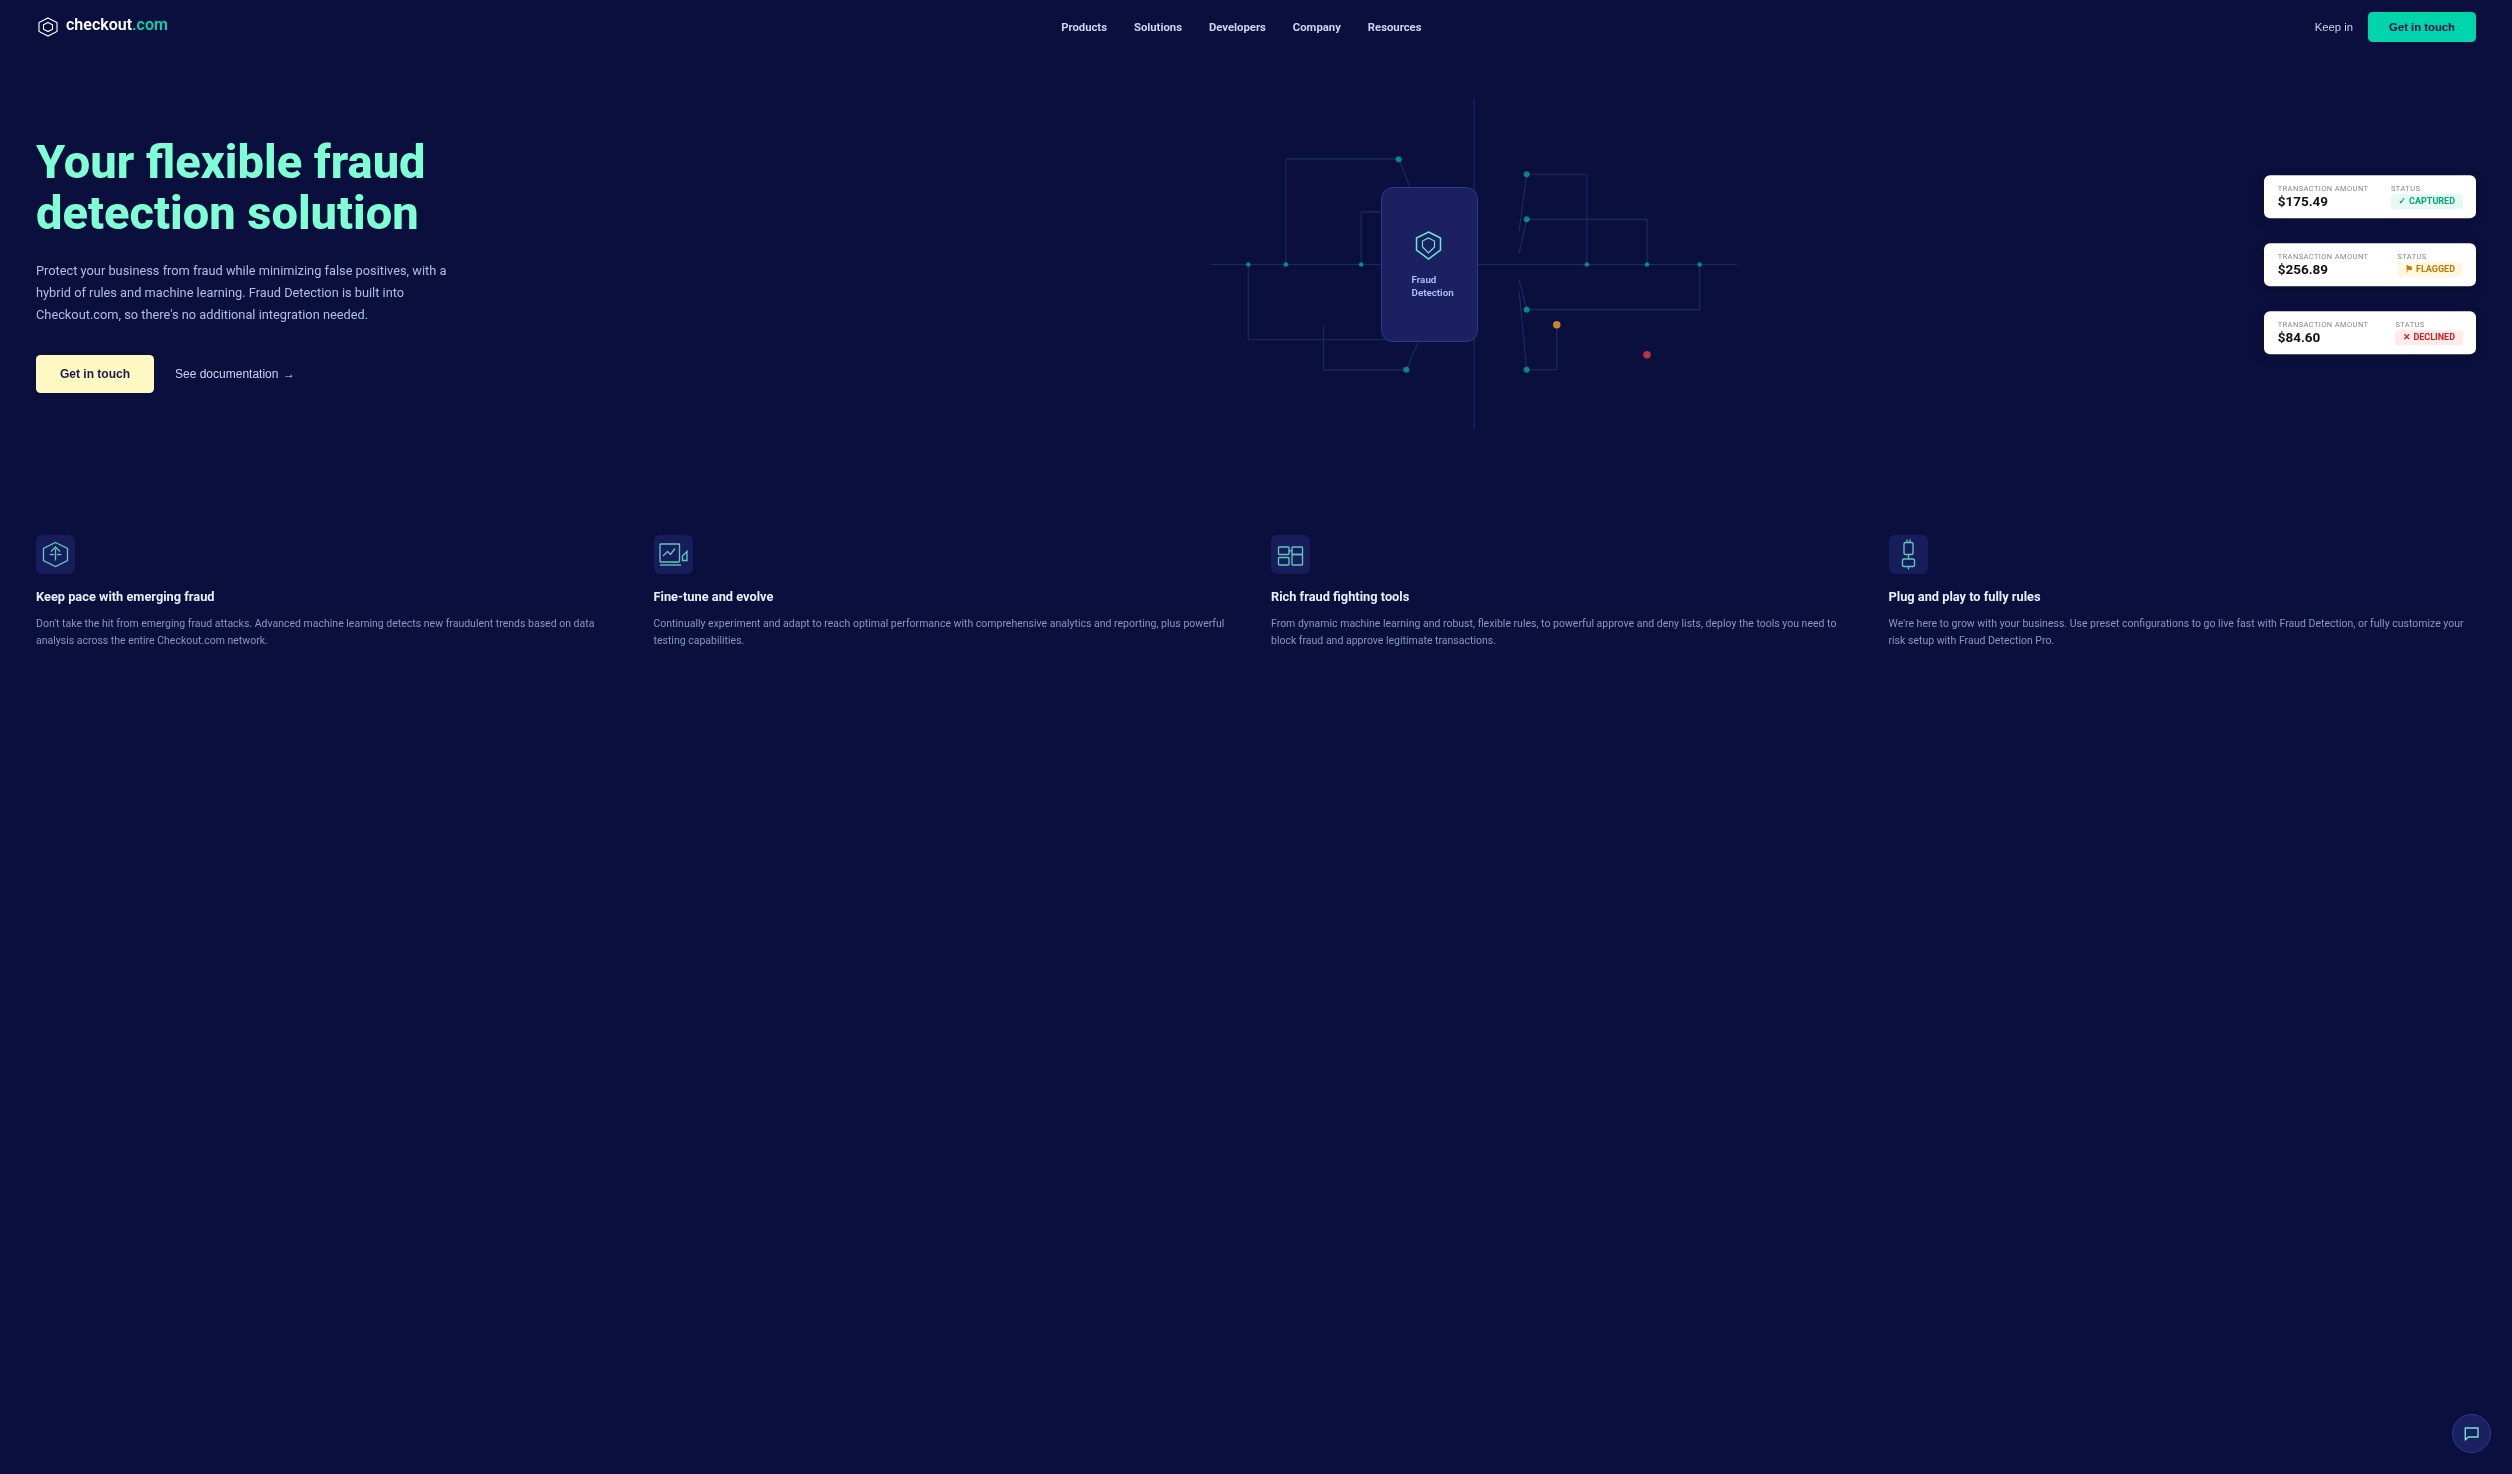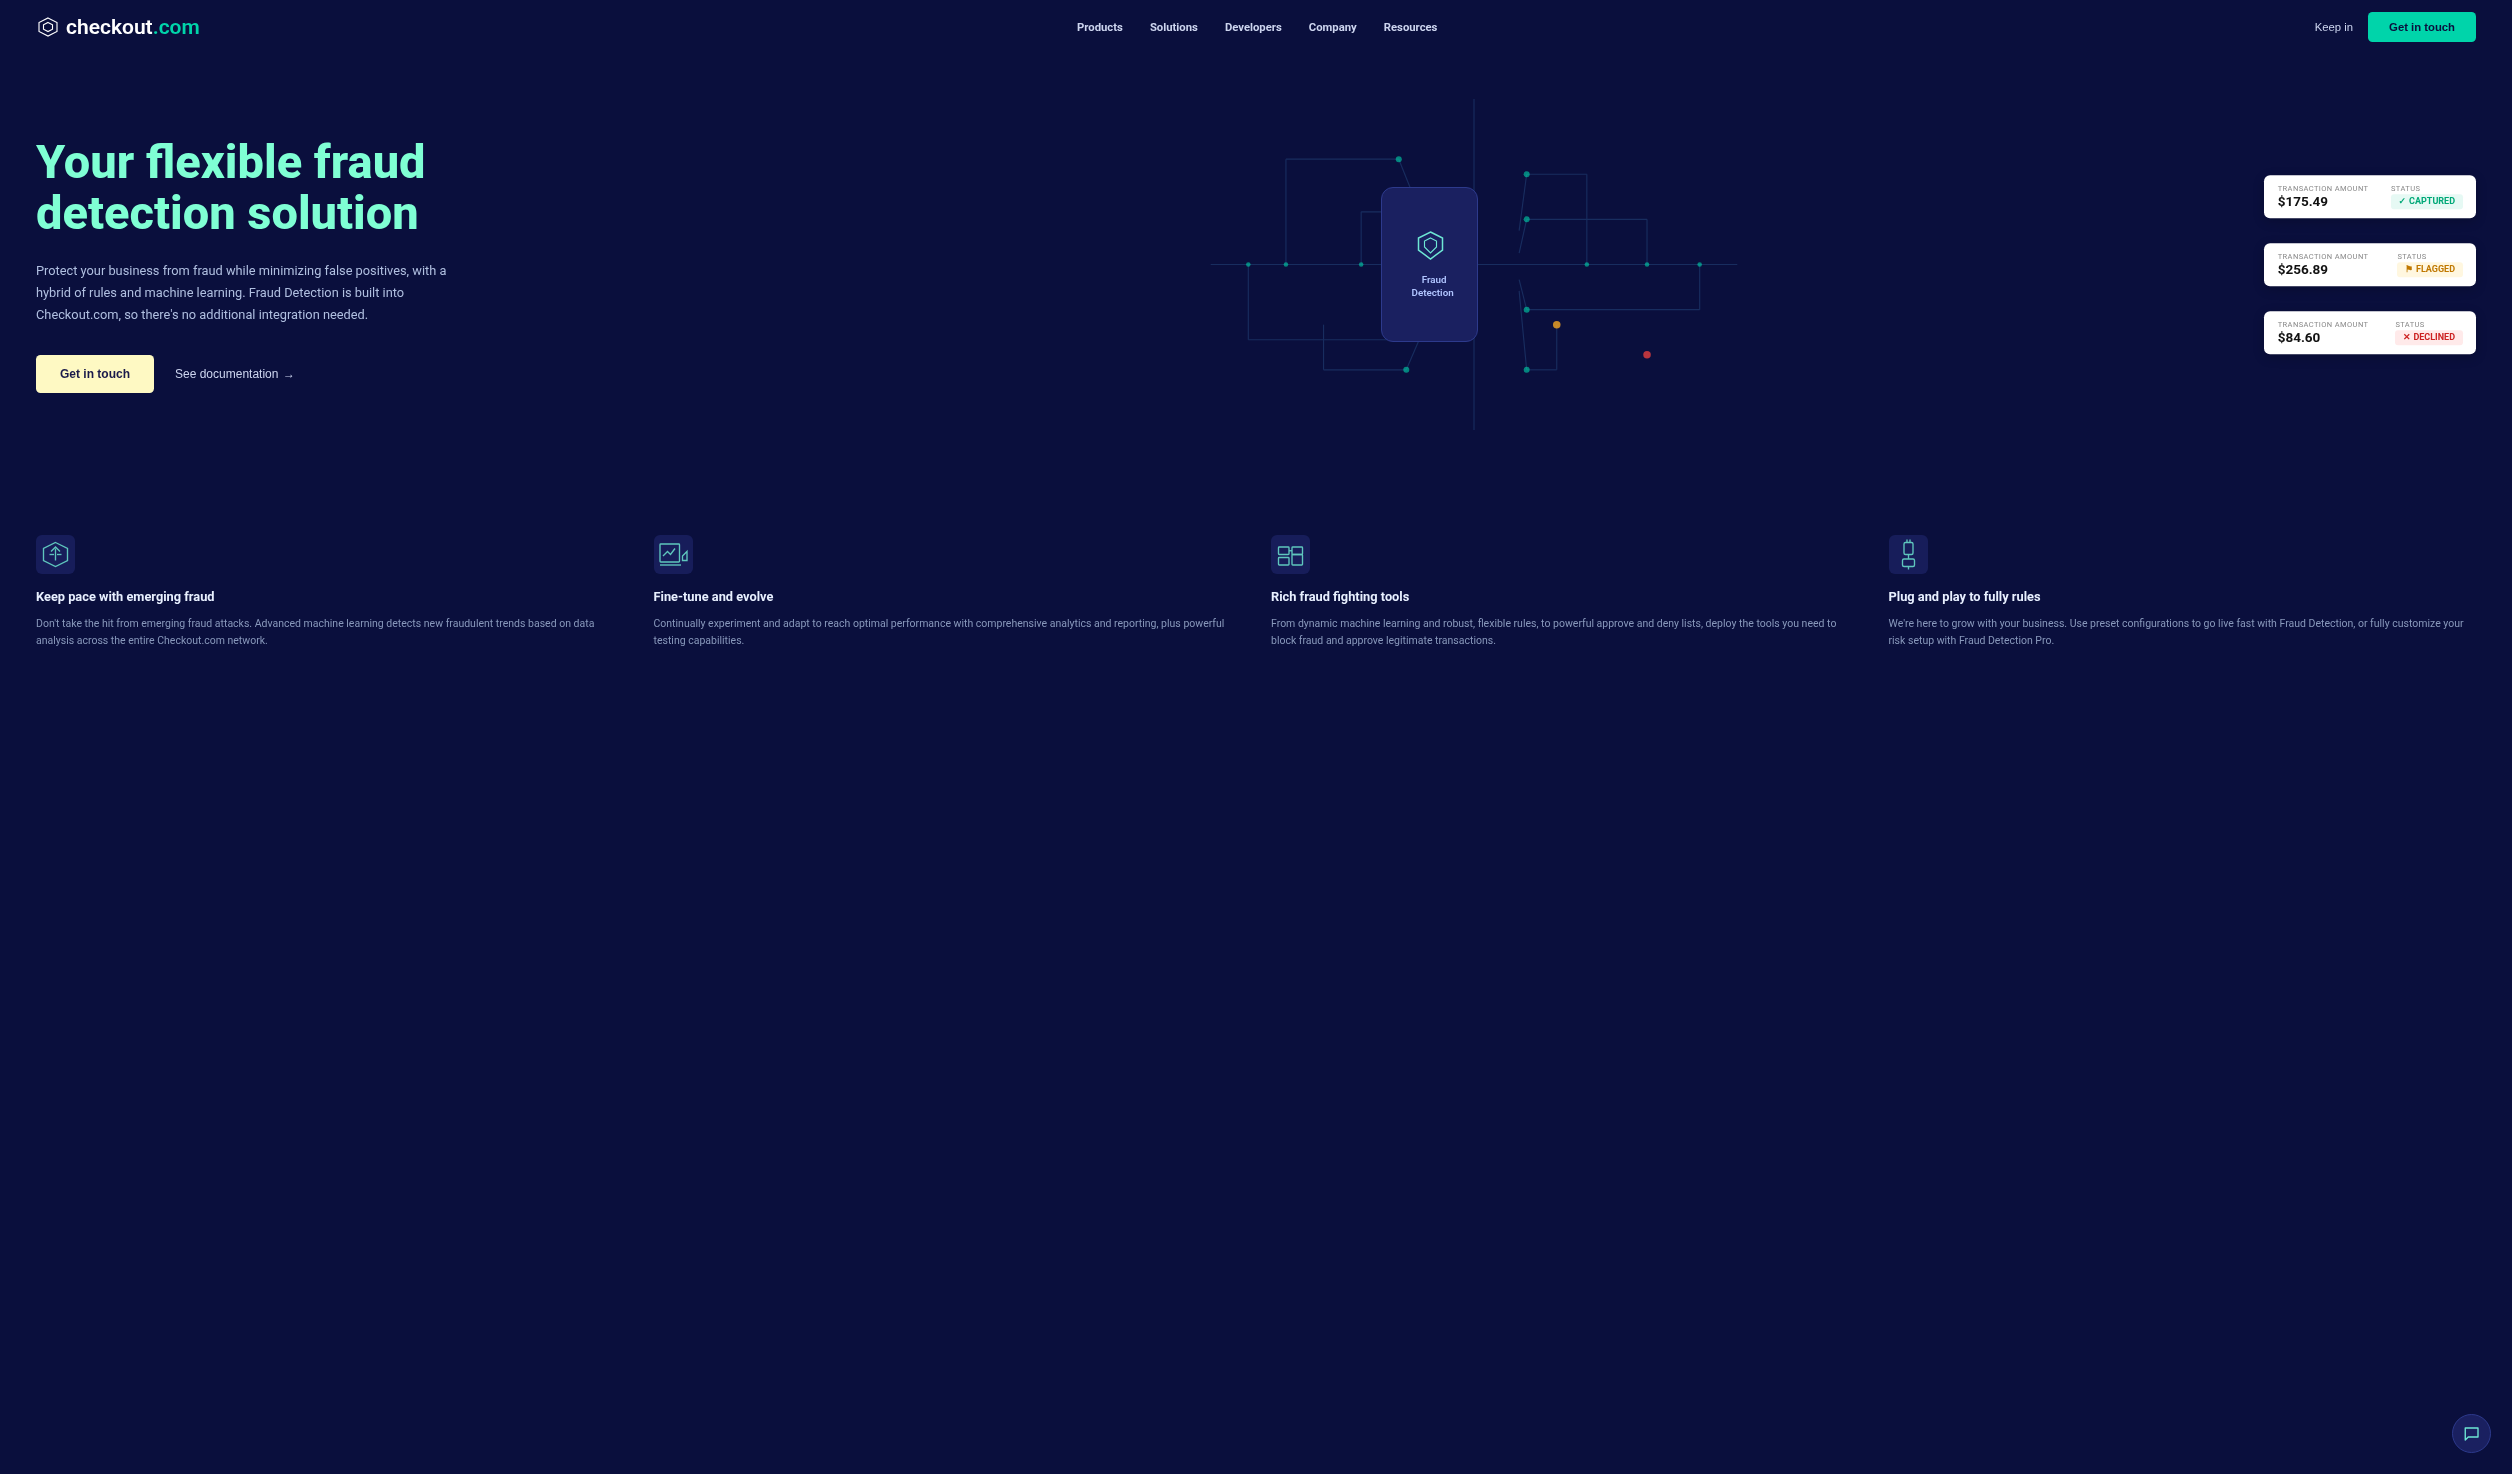--- a/index.html
+++ b/index.html
@@ -19,21 +19,21 @@
       height: 54px;
       background: #0a0f3d;
       position: relative;
       z-index: 10;
     }
     .nav-logo {
       display: flex;
       gap: 6px;
       text-decoration: none;
       color: #fff;
-      font-size: 21px;
+      font-size: 16px;
       font-weight: 600;
     }
     .logo-icon {
       width: 24px;
       height: 24px;
     }
     .logo-dot {
       color: #00d4aa;
     }
     .nav-links {
@@ -147,21 +147,21 @@
       top: 0;
       left: 0;
     }
     .fraud-detection-card {
       position: relative;
       z-index: 5;
       background: #1a2060;
       border: 1.1px solid #2d3a8c;
       border-radius: 12px;
       padding: 41px 30px;
-      text-align: right;
+      text-align: left;
       width: 97px;
     }
     .fd-icon {
       margin-bottom: 7.5px;
     }
     .fd-label {
       font-size: 9.8px;
       color: #b0c4ff;
       font-weight: 600;
       line-height: 1.4;

